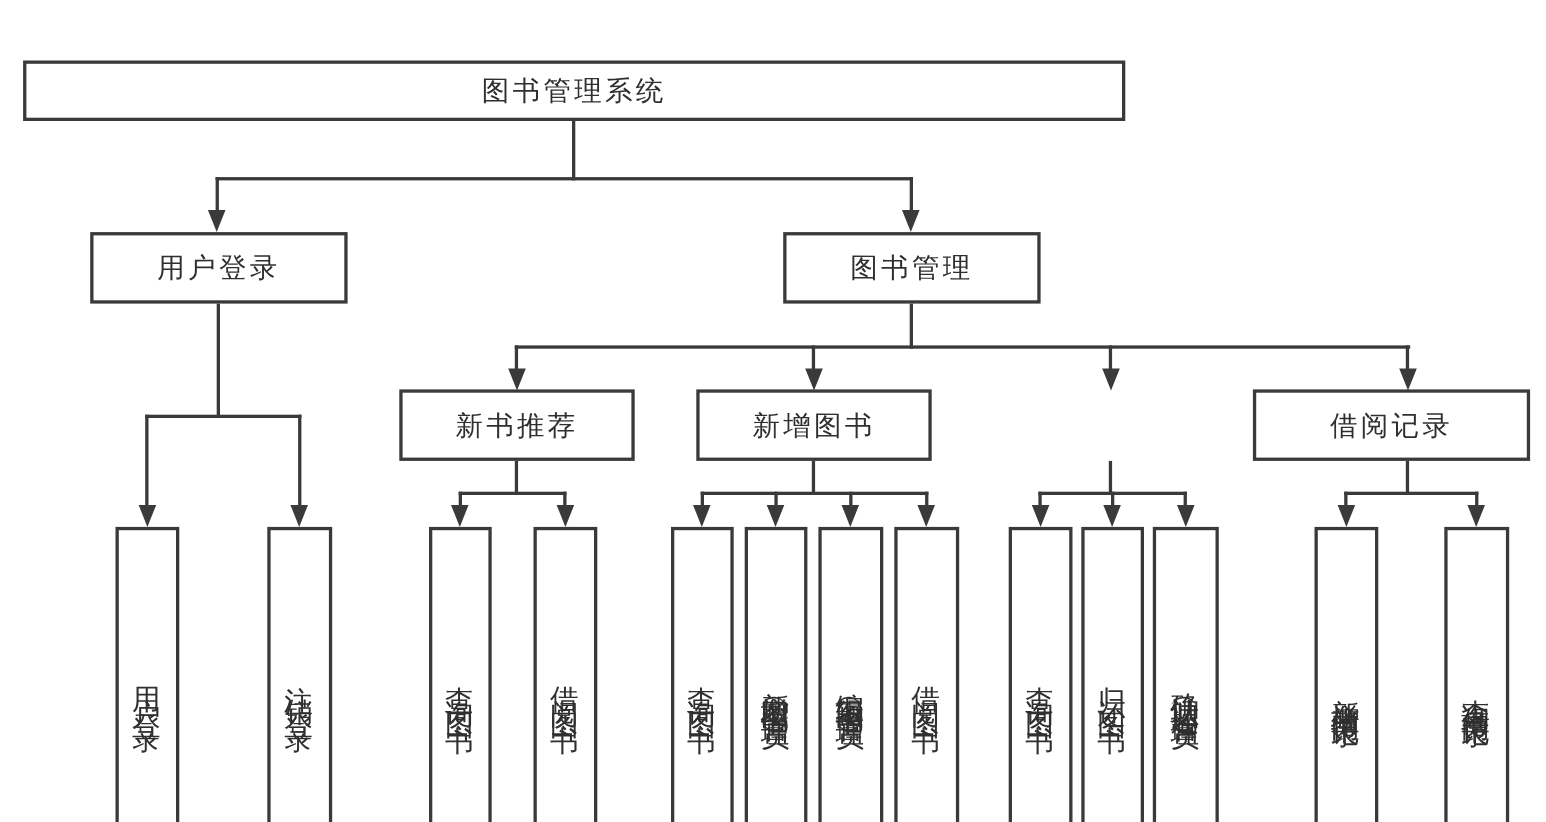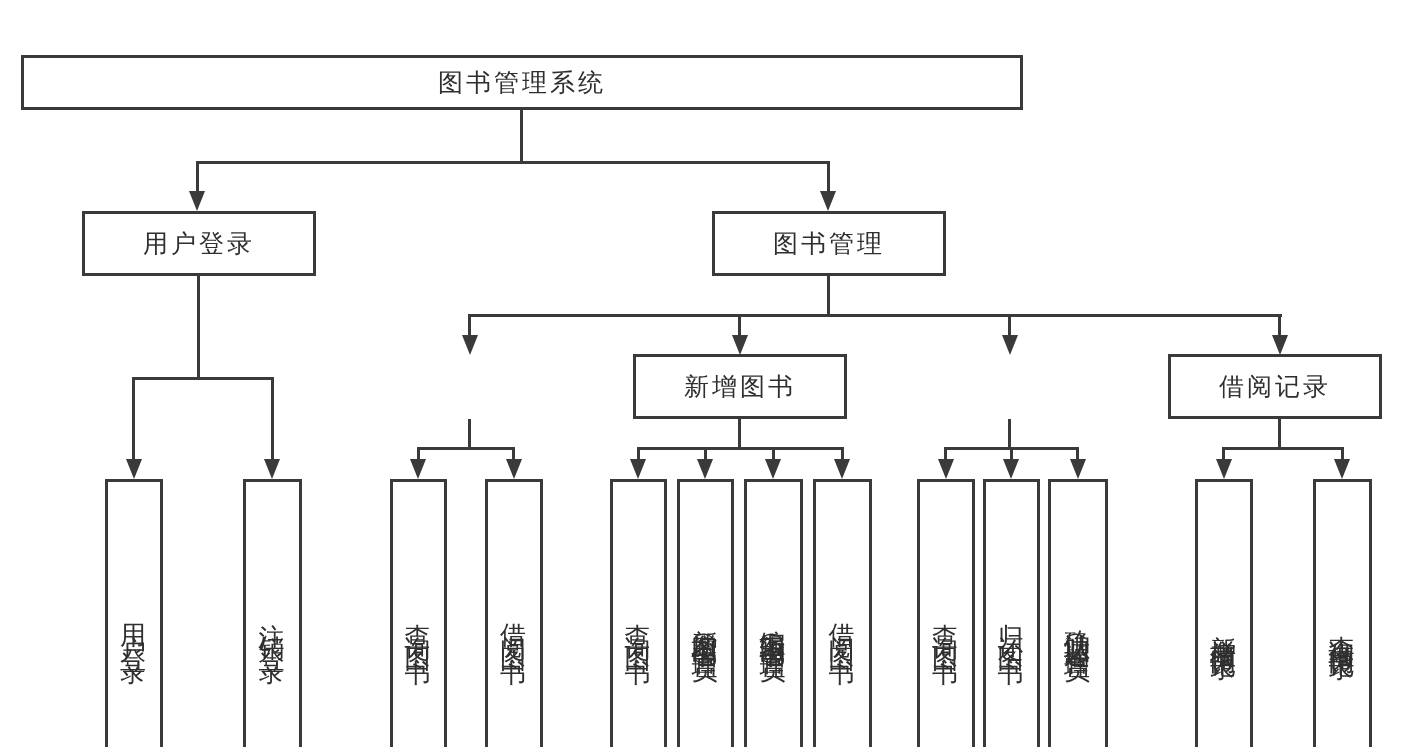--- a/index.html
+++ b/index.html
@@ -65,24 +65,27 @@
     <span>图书管理系统</span>
   </div>
 
   <div class="box hbox" style="left:82px;top:169px;width:234px;height:65px">
     <span>用户登录</span>
   </div>
   <div class="box hbox" style="left:712px;top:169px;width:234px;height:65px">
     <span>图书管理</span>
   </div>
 
+  <div class="box hbox" style="left:363px;top:312px;width:214px;height:65px">
+    <span>新书推荐</span>
+  </div>
   <div class="box hbox" style="left:633px;top:312px;width:214px;height:65px">
     <span>新增图书</span>
   </div>
-  <div class="box hbox" style="left:1168px;top:312px;width:214px;height:65px">
+  <div class="box hbox" style="left:1139px;top:312px;width:252px;height:65px">
     <span>借阅记录</span>
   </div>
 
   <div class="box leaf s4" style="left:105px;top:437px;width:58px;height:296px">
     <span>用户登录</span>
   </div>
   <div class="box leaf s4" style="left:243px;top:437px;width:59px;height:296px">
     <span>注销登录</span>
   </div>
   <div class="box leaf s4" style="left:390px;top:437px;width:57px;height:296px">

